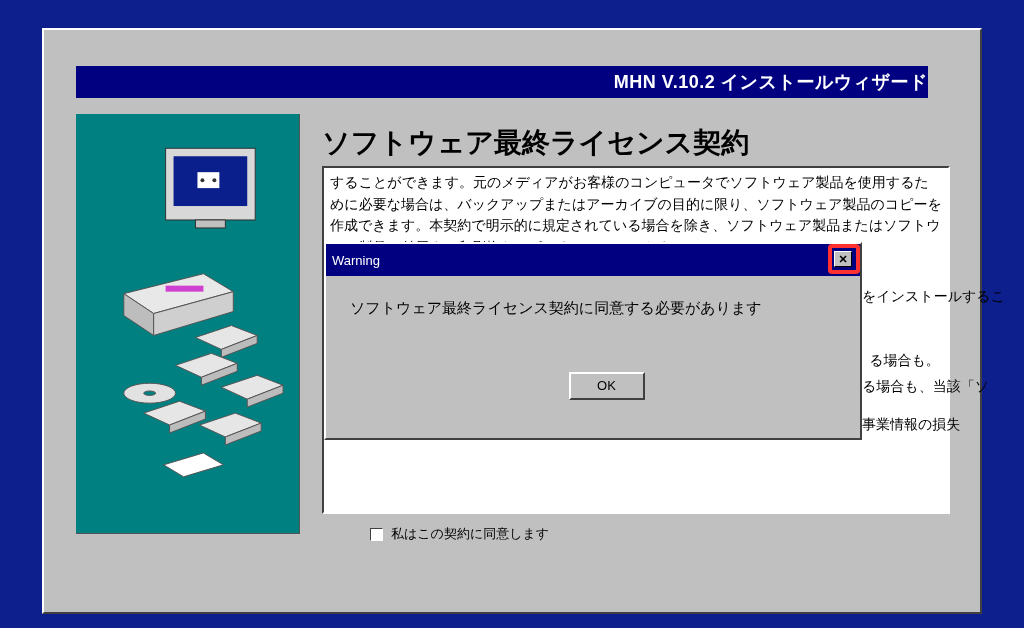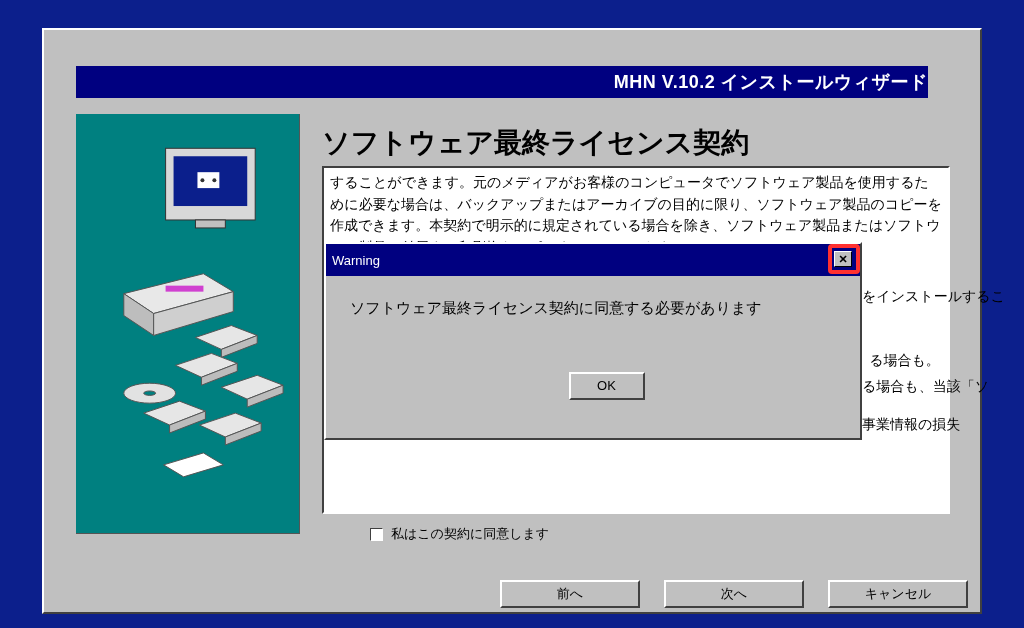--- a/index.html
+++ b/index.html
@@ -253,25 +253,20 @@
   <div class="eula-peek-right" style="top:256px">をインストールするこ</div>
   <div class="eula-peek-right" style="top:320px">る場合も。</div>
   <div class="eula-peek-right" style="top:346px">る場合も、当該「ソ</div>
   <div class="eula-peek-right" style="top:384px">事業情報の損失</div>
 
   <div class="checkbox-row">
     <div class="cbx"></div>
     <span>私はこの契約に同意します</span>
   </div>
 
-  <div class="nav-btns">
-    <div class="btn">前へ</div>
-    <div class="btn">次へ</div>
-    <div class="btn">キャンセル</div>
-  </div>
 
   <div class="warning">
     <div class="wt">
       <span>Warning</span>
       <div class="close-btn-wrap">
         <div class="close-btn">
           <span>✕</span>
         </div>
         <div class="highlight-ring"></div>
       </div>

